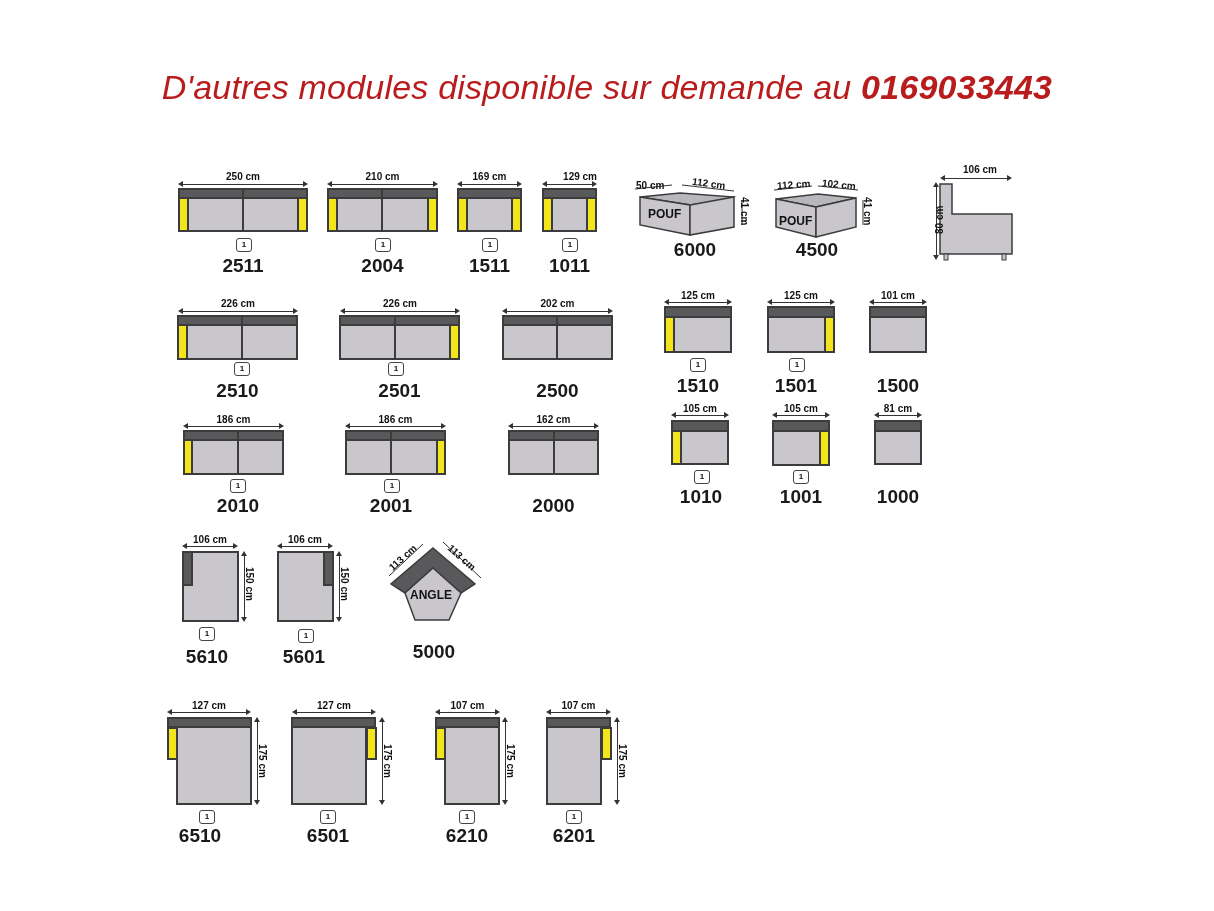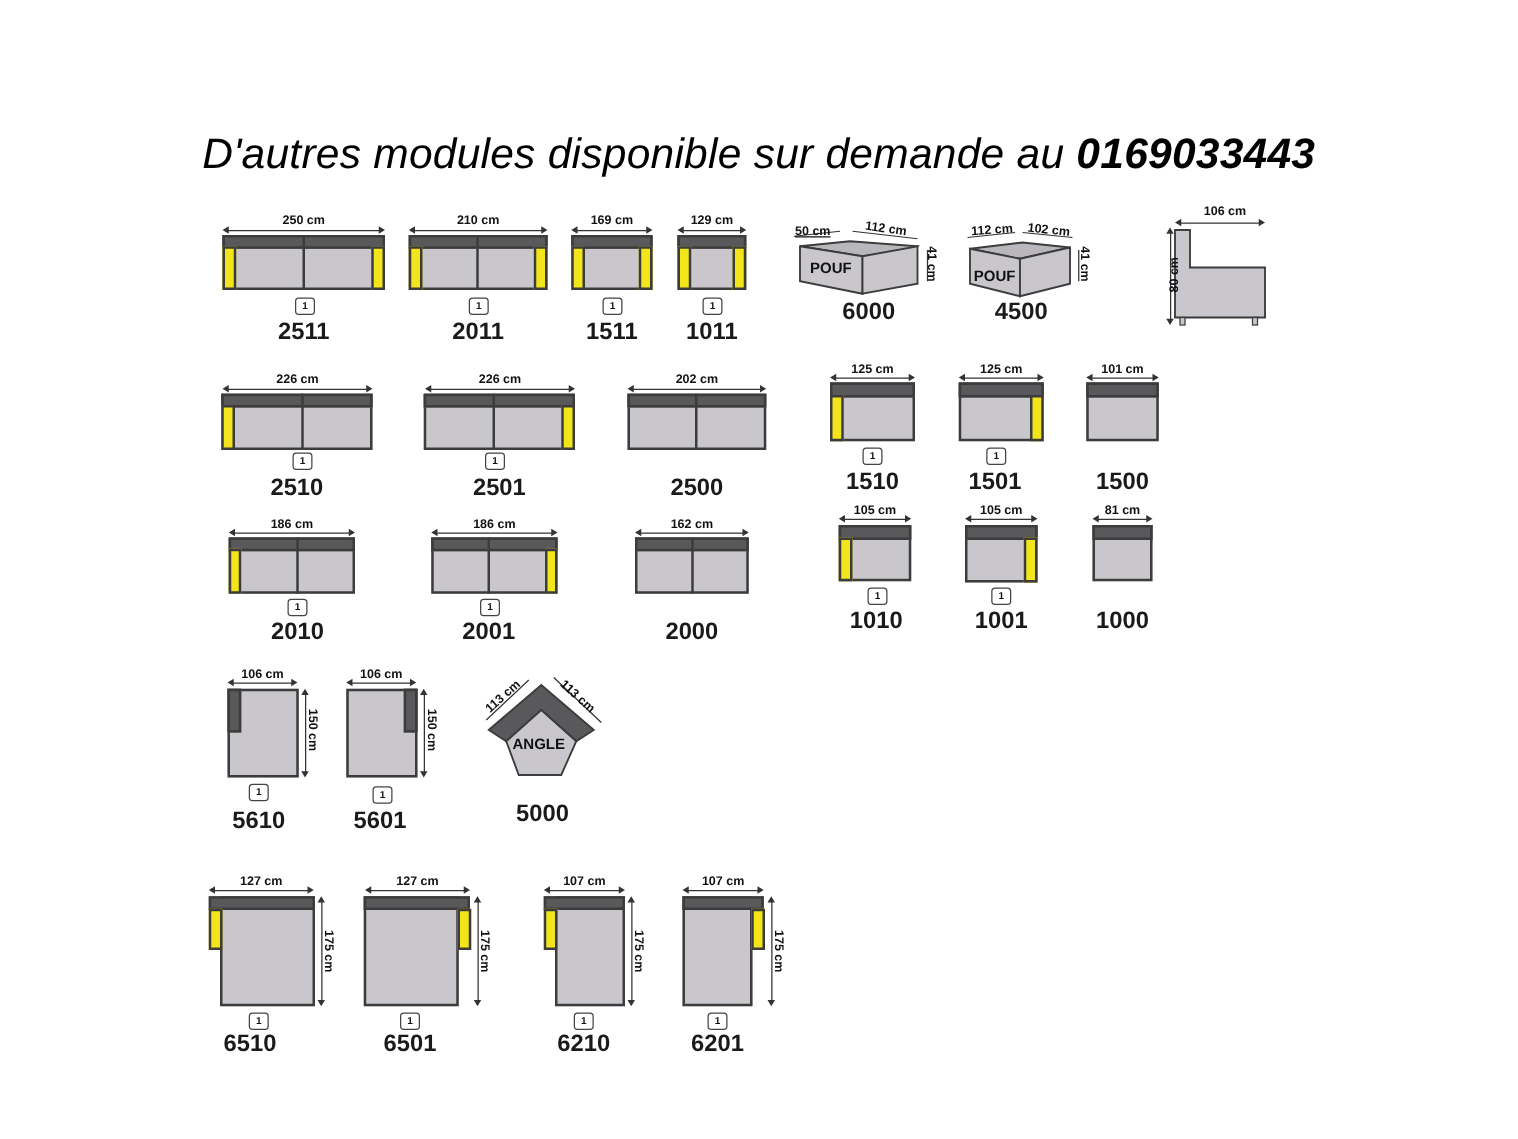--- a/index.html
+++ b/index.html
@@ -1,17 +1,17 @@
 <!DOCTYPE html>
 <html><head>
 <meta charset="utf-8">
 <style>
   html,body{margin:0;padding:0;background:#fff;}
   body{width:1214px;height:911px;position:relative;overflow:hidden;font-family:"Liberation Sans","DejaVu Sans",sans-serif;color:#111;}
-  .title{position:absolute;left:0;top:68px;width:1214px;text-align:center;font-size:34px;font-style:italic;font-weight:300;color:#000000;letter-spacing:0.2px;margin-top:36px;}
+  .title{position:absolute;left:0;top:68px;width:1214px;text-align:center;font-size:34px;font-style:italic;font-weight:300;color:#b91c1c;letter-spacing:0.2px;}
   .title .phone{font-weight:700;}
   .box{position:absolute;background:#c9c7cc;border:2px solid #3c3c3c;box-sizing:border-box;}
   .back{position:absolute;background:#59595b;border:2px solid #3c3c3c;box-sizing:border-box;}
   .arm{position:absolute;background:#f2e51b;border:2px solid #3c3c3c;box-sizing:border-box;}
   .div{position:absolute;width:2px;background:#3c3c3c;}
   .dim{position:absolute;font-size:10px;font-weight:700;text-align:center;white-space:nowrap;}
   .hline{position:absolute;height:1px;background:#333;}
   .hline:before,.hline:after{content:"";position:absolute;top:-3px;border:3px solid transparent;}
   .hline:before{left:-2px;border-right:5px solid #333;border-left:0;}
   .hline:after{right:-2px;border-left:5px solid #333;border-right:0;}
@@ -46,55 +46,55 @@
 
 <div>
   <div class="dim" style="left:327px;top:171px;width:111px;">210 cm</div>
   <div class="hline" style="left:329px;top:184px;width:107px;"></div>
   <div class="box" style="left:327px;top:188px;width:111px;height:44px;"></div>
   <div class="back" style="left:327px;top:188px;width:111px;height:11px;"></div>
   <div class="div" style="left:381px;top:188px;height:44px;"></div>
   <div class="arm" style="left:327px;top:197px;width:11px;height:35px;"></div>
   <div class="arm" style="left:427px;top:197px;width:11px;height:35px;"></div>
   <div class="pillow" style="left:375px;top:238px;">1</div>
-  <div class="code" style="left:327px;top:255px;width:111px;">2011</div>
+  <div class="code" style="left:327px;top:255px;width:111px;">2004</div>
 </div>
 
 <div>
   <div class="dim" style="left:457px;top:171px;width:65px;">169 cm</div>
   <div class="hline" style="left:459px;top:184px;width:61px;"></div>
   <div class="box" style="left:457px;top:188px;width:65px;height:44px;"></div>
   <div class="back" style="left:457px;top:188px;width:65px;height:11px;"></div>
   <div class="arm" style="left:457px;top:197px;width:11px;height:35px;"></div>
   <div class="arm" style="left:511px;top:197px;width:11px;height:35px;"></div>
   <div class="pillow" style="left:482px;top:238px;">1</div>
   <div class="code" style="left:457px;top:255px;width:65px;">1511</div>
 </div>
 
 <div>
-  <div class="dim" style="left:542px;top:171px;width:55px;">129 cm</div>
+  <div class="dim" style="left:542px;top:171px;width:55px;text-align:right;">129 cm</div>
   <div class="hline" style="left:544px;top:184px;width:51px;"></div>
   <div class="box" style="left:542px;top:188px;width:55px;height:44px;"></div>
   <div class="back" style="left:542px;top:188px;width:55px;height:11px;"></div>
   <div class="arm" style="left:542px;top:197px;width:11px;height:35px;"></div>
   <div class="arm" style="left:586px;top:197px;width:11px;height:35px;"></div>
   <div class="pillow" style="left:562px;top:238px;">1</div>
   <div class="code" style="left:542px;top:255px;width:55px;">1011</div>
 </div>
 
 <div>
   <svg style="position:absolute;left:630px;top:175px;" width="130" height="70">
     <polygon points="10,22 50,18 104,22 100,25 60,30" fill="#b9b7bc" stroke="#3c3c3c" stroke-width="1.5"></polygon>
     <polygon points="10,22 60,30 60,60 10,50" fill="#c9c7cc" stroke="#3c3c3c" stroke-width="1.5"></polygon>
     <polygon points="60,30 104,22 104,52 60,60" fill="#c9c7cc" stroke="#3c3c3c" stroke-width="1.5"></polygon>
     <line x1="5" y1="14" x2="42" y2="10" stroke="#333" stroke-width="1"></line>
     <line x1="52" y1="10" x2="104" y2="16" stroke="#333" stroke-width="1"></line>
     <line x1="112" y1="25" x2="112" y2="50" stroke="#333" stroke-width="1"></line>
   </svg>
-  <div class="dim" style="left:636px;top:180px;text-decoration:underline;">50 cm</div>
+  <div class="dim" style="left:636px;top:180px;">50 cm</div>
   <div class="dim" style="left:692px;top:178px;transform:rotate(8deg);">112 cm</div>
   <div class="vdim" style="left:750px;top:197px;">41 cm</div>
   <div class="lbl" style="left:648px;top:207px;">POUF</div>
   <div class="code" style="left:660px;top:239px;width:70px;">6000</div>
 </div>
 
 <div>
   <svg style="position:absolute;left:770px;top:175px;" width="110" height="70">
     <polygon points="6,24 48,19 86,23 46,32" fill="#b9b7bc" stroke="#3c3c3c" stroke-width="1.5"></polygon>
     <polygon points="6,24 46,32 46,62 6,52" fill="#c9c7cc" stroke="#3c3c3c" stroke-width="1.5"></polygon>

